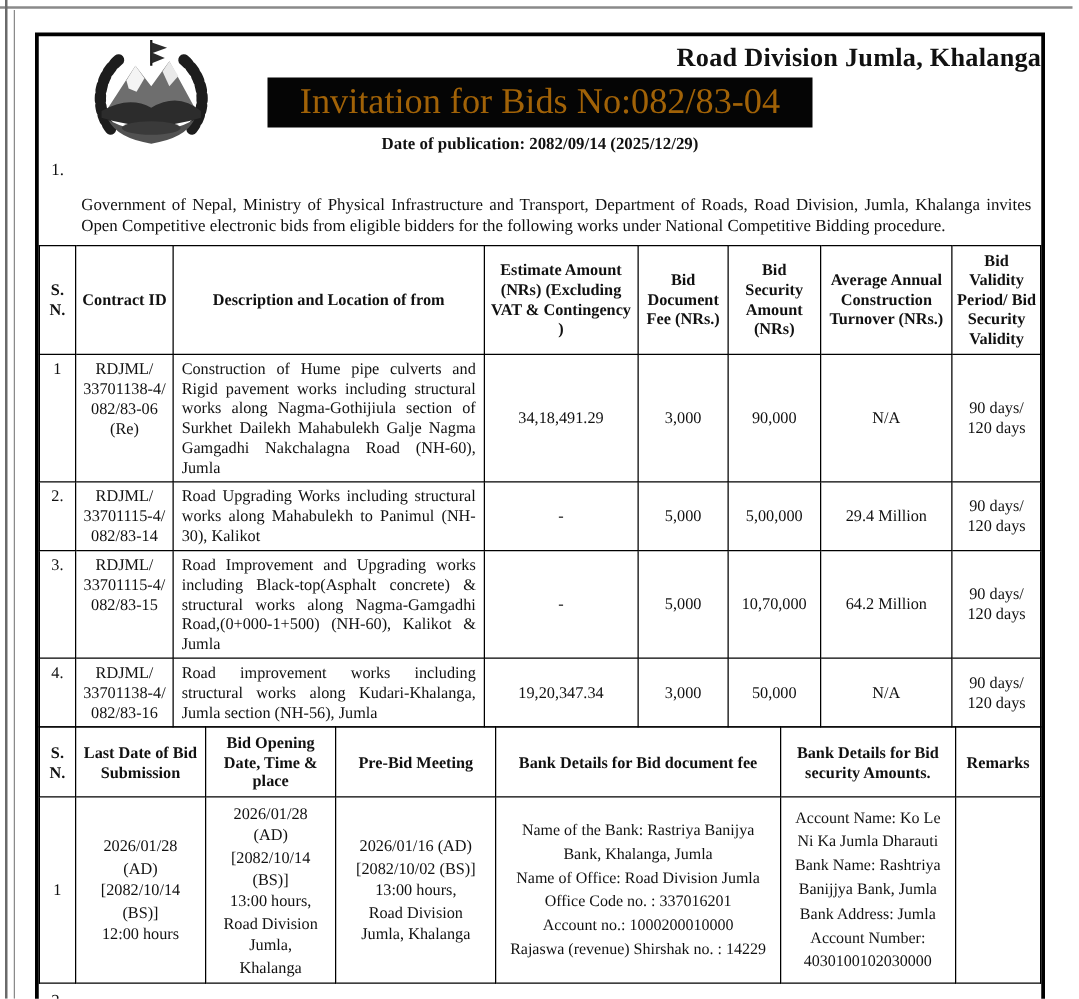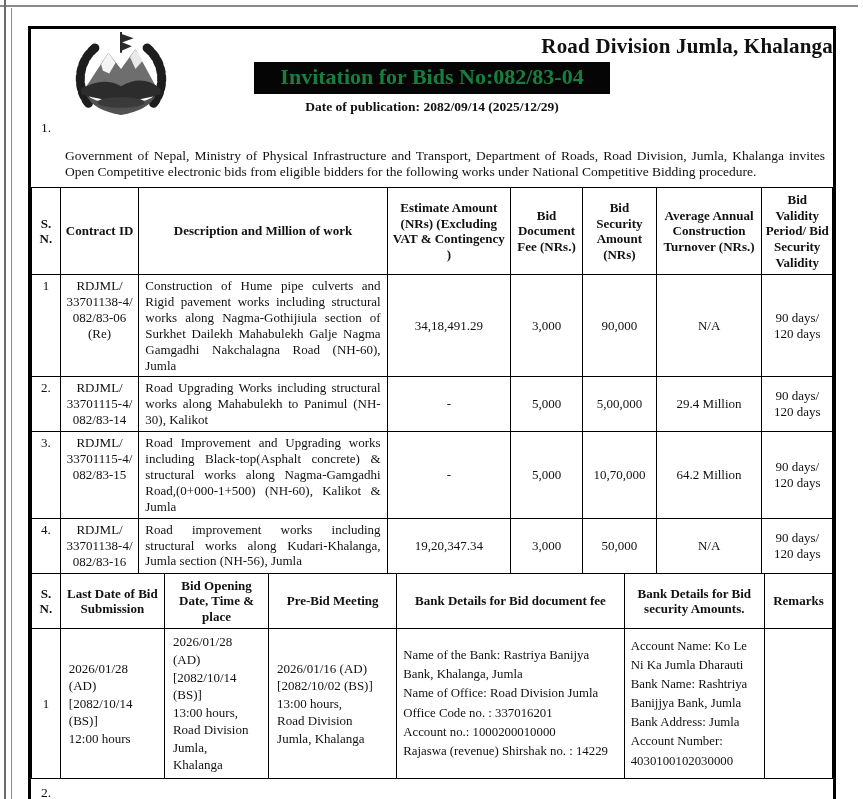--- a/index.html
+++ b/index.html
@@ -32,41 +32,42 @@
   .doc-header { position: relative; padding-top: 5px; }
   .emblem {
     position: absolute; left: 34px; top: 2px; width: 112px; height: 94px;
   }
   .org-title {
     text-align: right; font-weight: bold; font-size: 21px; line-height: 1.15;
     letter-spacing: 0.2px;
   }
   .banner-wrap { text-align: center; margin-top: 4px; }
   .banner {
-    display: inline-block; background: #050505; color: #15803d;
-    font-weight: bold; font-size: 22px; line-height: 1.2;
+    display: inline-block; background: #050505; color: #a16207;
+    font-weight: normal; font-size: 29px; line-height: 1.2;
     padding: 2px 26px 3px 26px;
   }
   .pub-date {
     text-align: center; font-weight: bold; font-size: 13.5px; margin-top: 5px;
   }
   .intro {
     display: flex; padding: 5px 8px 4px 10px; font-size: 13.5px; line-height: 1.25;
   }
   .intro .num { width: 24px; flex: 0 0 24px; }
   .intro .txt { flex: 1; text-align: justify; margin-top: 28px; }
 
   table { width: 100%; border-collapse: collapse; table-layout: fixed; }
   th, td {
     border: 1px solid #000;
     font-size: 13px;
     padding: 3px 4px;
     white-space: pre-line;
     vertical-align: middle;
     overflow: hidden;
+    text-align: center;
   }
   th { font-weight: bold; text-align: center; line-height: 1.2; padding: 4px 2px; }
   td.center { text-align: center; }
   td.top { vertical-align: top; }
   td.desc { text-align: justify; line-height: 1.22; padding: 3px 6px; vertical-align: top; }
   .schedule td.bank { line-height: 1.5; font-size: 12.8px; padding: 4px 6px; }
   .schedule td.when { line-height: 1.35; padding: 4px 8px; }
   .bids  { margin-top: 2px; border-top: 1px solid #000; }
   .schedule { margin-top: -1px; }
 
@@ -120,21 +121,21 @@
       <col style="width:9.0%">
         <col style="width:9.2%">
         <col style="width:13.2%">
         <col style="width:8.8%">
     </colgroup>
     <tbody>
         <tr>
       <th>S.
 N.</th>
       <th>Contract ID</th>
-      <th>Description and Million of work</th>
+      <th>Description and Location of from</th>
       <th>Estimate Amount (NRs) (Excluding VAT &amp; Contingency )</th>
       <th>Bid Document Fee (NRs.)</th>
       <th>Bid Security Amount (NRs)</th>
       <th>Average Annual Construction Turnover (NRs.)</th>
       <th>Bid Validity Period/ Bid Security Validity</th>
     </tr>
     <tr>
       <td class="center top">1</td>
       <td class="center top">RDJML/
 33701138-4/

